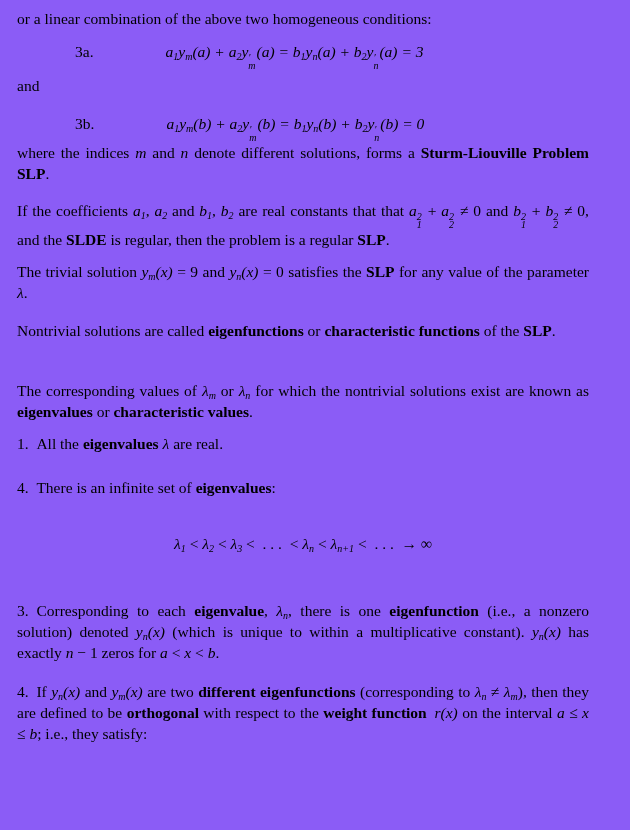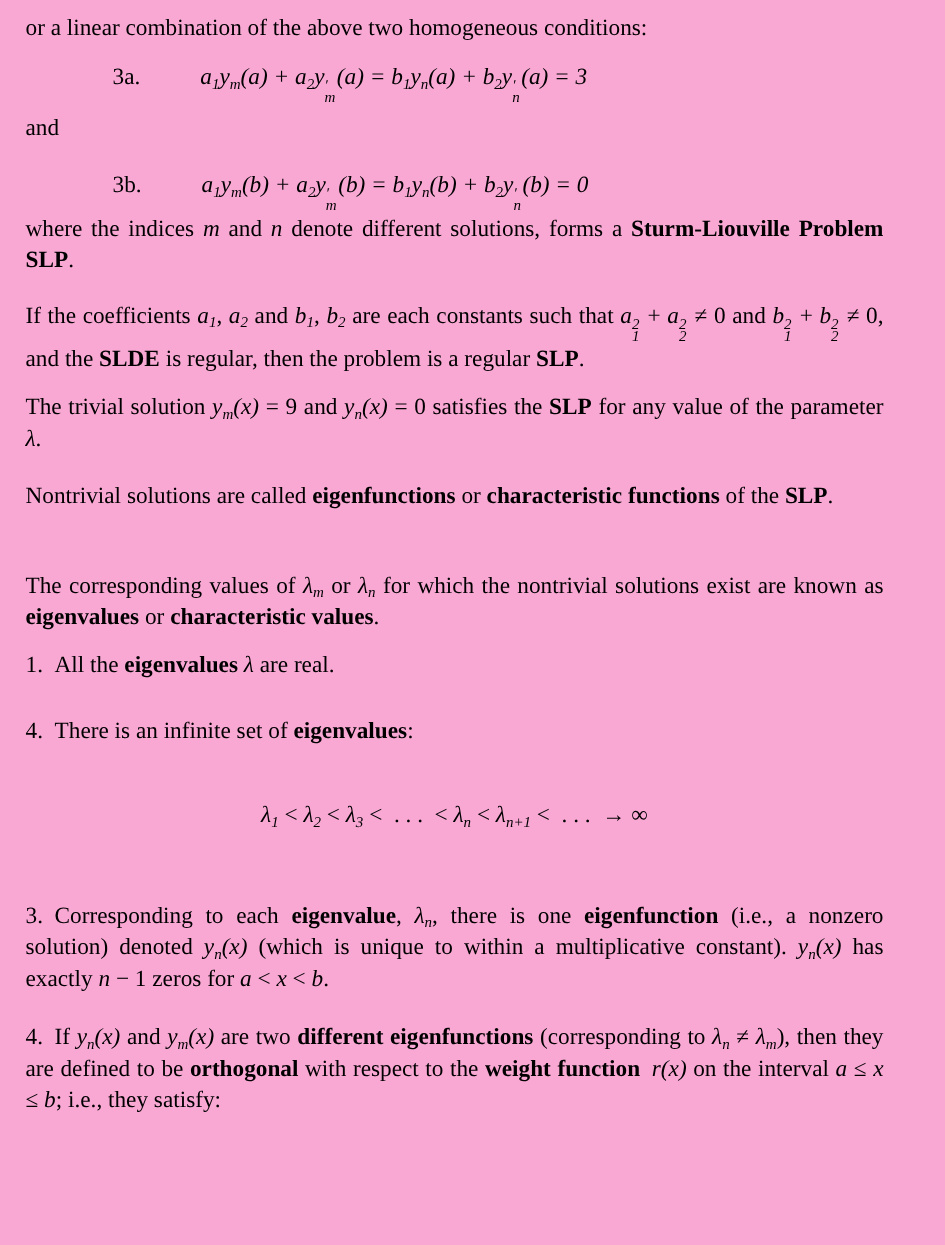--- a/index.html
+++ b/index.html
@@ -1,19 +1,19 @@
 <!DOCTYPE html>
 <html><head>
 <meta charset="utf-8">
 <style>
   html,body{margin:0;padding:0;background:#e8e8e8;}
   .page{
     position:relative;
     width:630px;height:830px;
-    background:#f9a8d4;
+    background:#8b5cf6;
     color:#000000;
     font-family:"Liberation Serif","DejaVu Serif",serif;
     overflow:hidden;
   }
   .block{
     position:absolute;
     left:17px;
     width:572px;
     font-size:15.5px;
     line-height:21px;
@@ -28,21 +28,21 @@
     display:inline-flex;
     flex-direction:column;
     align-items:flex-start;
     font-size:10px;
     line-height:8px;
     vertical-align:-4px;
     margin-right:1px;
   }
   .eqrow{white-space:nowrap;text-align:left;}
   .eqlabel{margin-left:58px;}
-  .eq{margin-left:40px;font-family:Liberation Serif, serif;}
+  .eq{margin-left:72px;font-family:Liberation Serif, serif;}
   .formula{text-align:center;}
 </style>
 </head>
 <body>
 
 <div class="page">
 
   <div class="block single" style="top:8px"><span>or a linear combination of the above two homogeneous conditions:</span></div>
 
   <div class="block eqrow" style="top:41px">
@@ -62,21 +62,21 @@
             <span>′</span>
             <span>m</span>
           </span></span><span class="it">(b) = </span><span class="it">b<sub>1</sub></span><span class="it">y<sub>n</sub></span><span class="it">(b) + </span><span class="it">b<sub>2</sub></span><span class="it">y<span class="stack">
             <span>′</span>
             <span>n</span>
           </span></span><span class="it">(b) = 0</span></span>
   </div>
 
   <div class="block" style="top:142px"><span>where the indices </span><span class="it">m</span><span> and </span><span class="it">n</span><span> denote different solutions, forms a </span><span class="bold">Sturm-Liouville Problem SLP</span><span>.</span></div>
 
-  <div class="block" style="top:200px"><span>If the coefficients </span><span class="it">a<sub>1</sub></span><span>, </span><span class="it">a<sub>2</sub></span><span> and </span><span class="it">b<sub>1</sub></span><span>, </span><span class="it">b<sub>2</sub></span><span> are each constants such that </span><span class="it">a<span class="stack">
+  <div class="block" style="top:200px"><span>If the coefficients </span><span class="it">a<sub>1</sub></span><span>, </span><span class="it">a<sub>2</sub></span><span> and </span><span class="it">b<sub>1</sub></span><span>, </span><span class="it">b<sub>2</sub></span><span> are real constants that that </span><span class="it">a<span class="stack">
           <span>2</span>
           <span>1</span>
         </span></span><span> + </span><span class="it">a<span class="stack">
           <span>2</span>
           <span>2</span>
         </span></span><span> ≠ 0 and </span><span class="it">b<span class="stack">
           <span>2</span>
           <span>1</span>
         </span></span><span> + </span><span class="it">b<span class="stack">
           <span>2</span>

